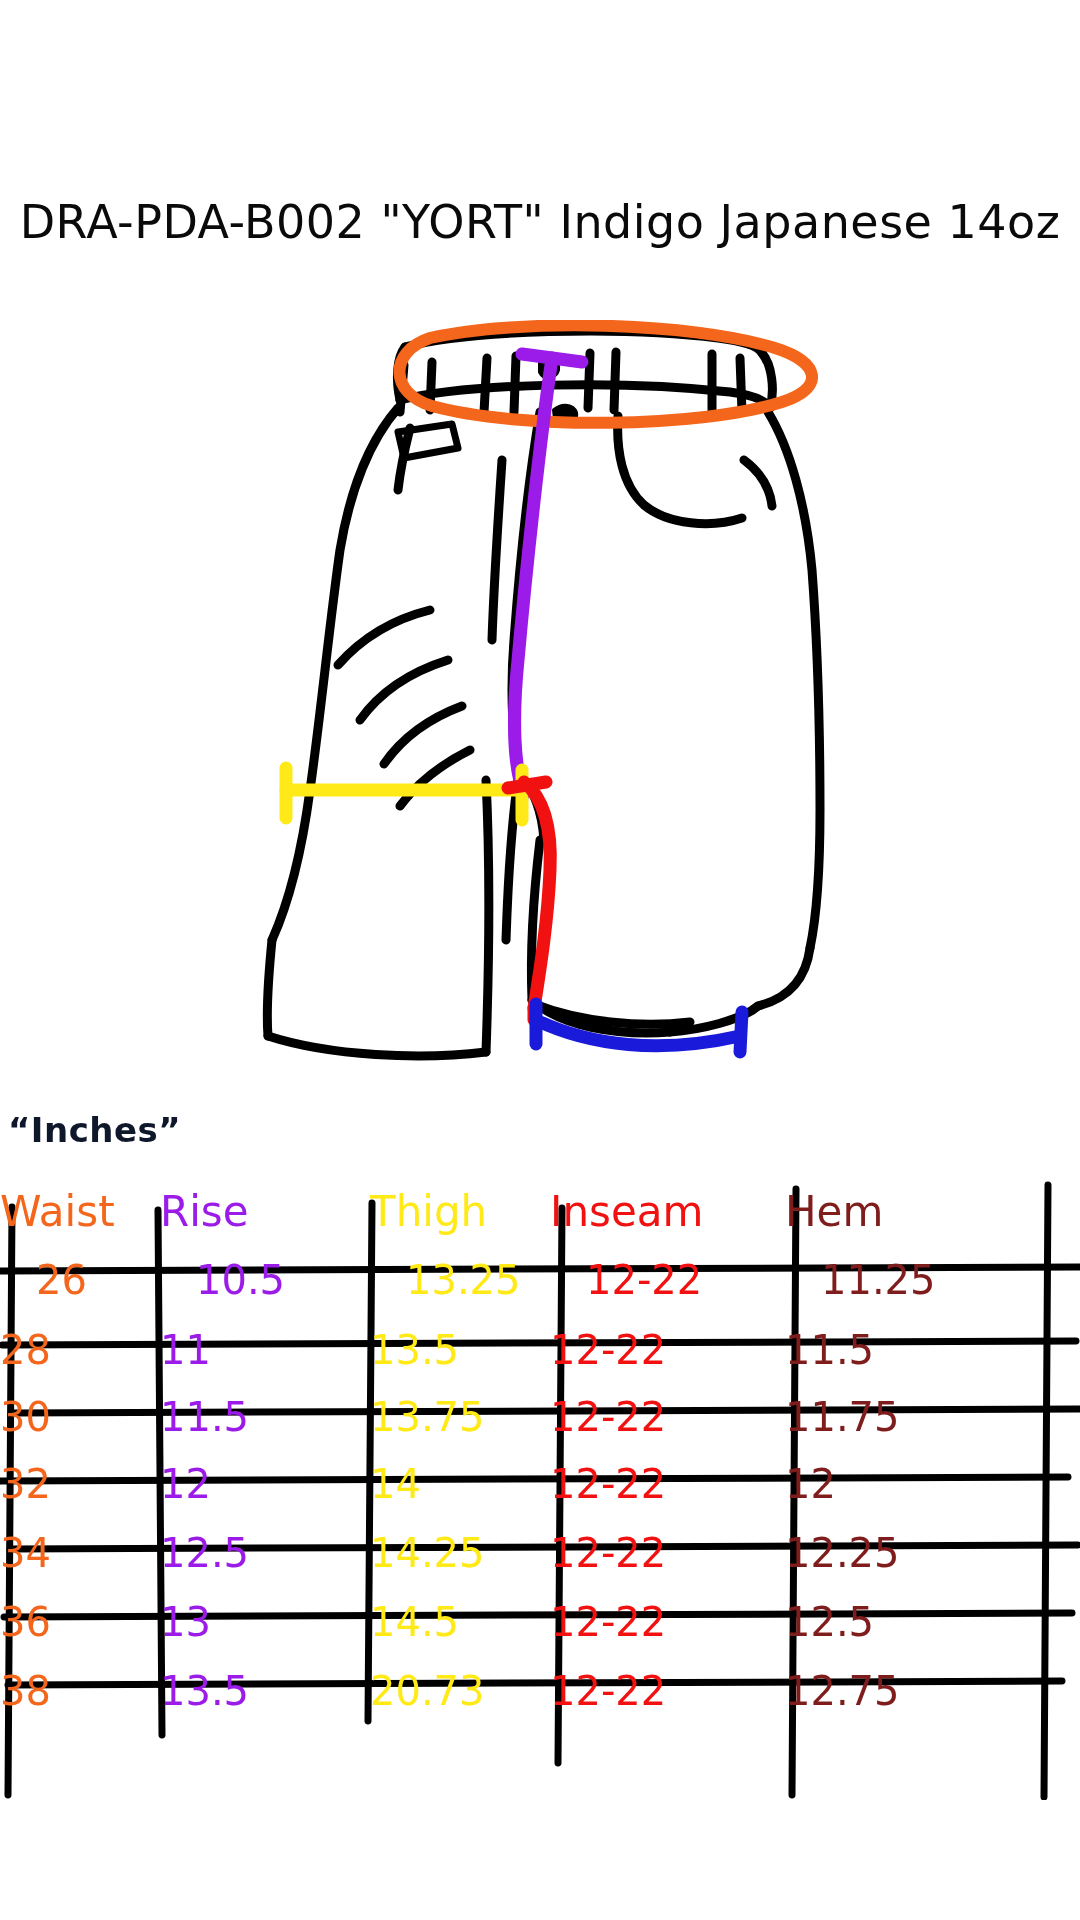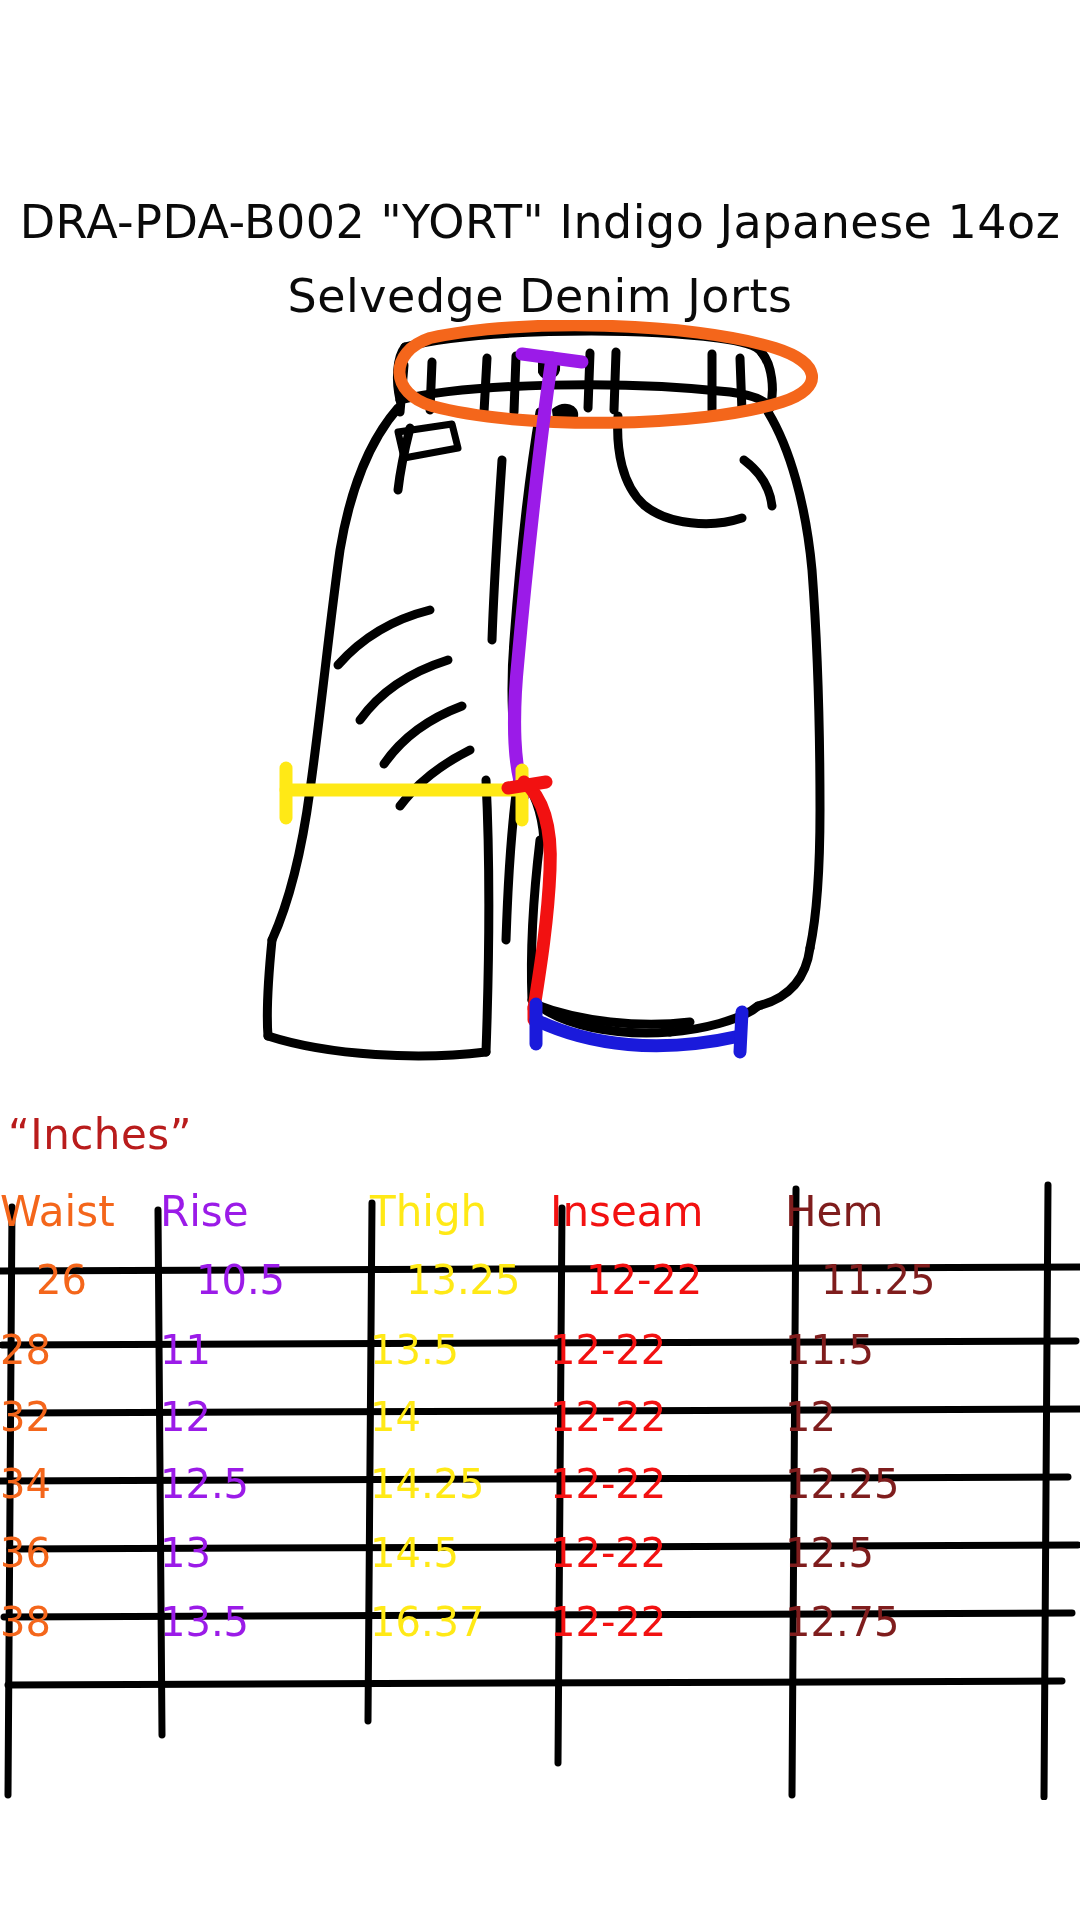--- a/index.html
+++ b/index.html
@@ -23,23 +23,24 @@
 
   
   #illustration{
     position:absolute;left:0;top:320px;width:1080px;height:760px;
   }
   #illustration svg{display:block;width:1080px;height:760px;}
 
   
   #units-label{
     position:absolute;left:8px;top:1110px;
-    font-size:42px;color:#b91c1c;
+    font-size:34px;color:#0f172a;
     font-family:"DejaVu Sans", sans-serif;
     letter-spacing:0.5px;
+    font-weight:bold;
   }
 
   
   #table-wrap{
     position:absolute;left:0px;top:1175px;width:1080px;height:625px;
   }
   #grid-svg{position:absolute;left:0;top:0;width:1080px;height:625px;pointer-events:none;}
 
   #size-table{
     position:absolute;left:0;top:0;
@@ -75,21 +76,20 @@
   #size-table tbody tr:nth-child(2) td{transform:translateY(1px);margin-left:27px;}
   #size-table tbody tr:nth-child(4) td{transform:translateY(-1px);}
   #size-table tbody tr:nth-child(6) td{transform:translateY(1px);}
   #size-table tbody tr:nth-child(7) td{transform:translateY(2px);}
 </style>
 </head>
 <body>
 
 <div id="title-block">
   <span class="tline">DRA-PDA-B002 "YORT" Indigo Japanese 14oz</span>
-  <span class="tline">Selvedge Denim Jorts</span>
 </div>
 
 <div id="illustration">
   <svg viewBox="0 0 1080 760" xmlns="http://www.w3.org/2000/svg">
     <g fill="none" stroke="#000000" stroke-width="9" stroke-linecap="round" stroke-linejoin="round">
 
       <path d="M405 27 C470 10 620 6 718 18 C742 21 758 26 762 33"></path>
 
       <path d="M400 80 C470 63 622 60 730 72 C752 75 766 80 770 88"></path>
 
@@ -220,20 +220,27 @@
         <td class="c-hem">11.25</td>
       </tr>
       <tr>
         <td class="c-waist">28</td>
         <td class="c-rise">11</td>
         <td class="c-thigh">13.5</td>
         <td class="c-inseam">12-22</td>
         <td class="c-hem">11.5</td>
       </tr>
       <tr>
+        <td class="c-waist">30</td>
+        <td class="c-rise">11.5</td>
+        <td class="c-thigh">13.75</td>
+        <td class="c-inseam">12-22</td>
+        <td class="c-hem">11.75</td>
+      </tr>
+      <tr>
         <td class="c-waist">32</td>
         <td class="c-rise">12</td>
         <td class="c-thigh">14</td>
         <td class="c-inseam">12-22</td>
         <td class="c-hem">12</td>
       </tr>
       <tr>
         <td class="c-waist">34</td>
         <td class="c-rise">12.5</td>
         <td class="c-thigh">14.25</td>
@@ -243,19 +250,19 @@
       <tr>
         <td class="c-waist">36</td>
         <td class="c-rise">13</td>
         <td class="c-thigh">14.5</td>
         <td class="c-inseam">12-22</td>
         <td class="c-hem">12.5</td>
       </tr>
       <tr>
         <td class="c-waist">38</td>
         <td class="c-rise">13.5</td>
-        <td class="c-thigh">16.37</td>
+        <td class="c-thigh">20.73</td>
         <td class="c-inseam">12-22</td>
         <td class="c-hem">12.75</td>
       </tr>
     </tbody>
   </table>
 </div>
 
 </body></html>

